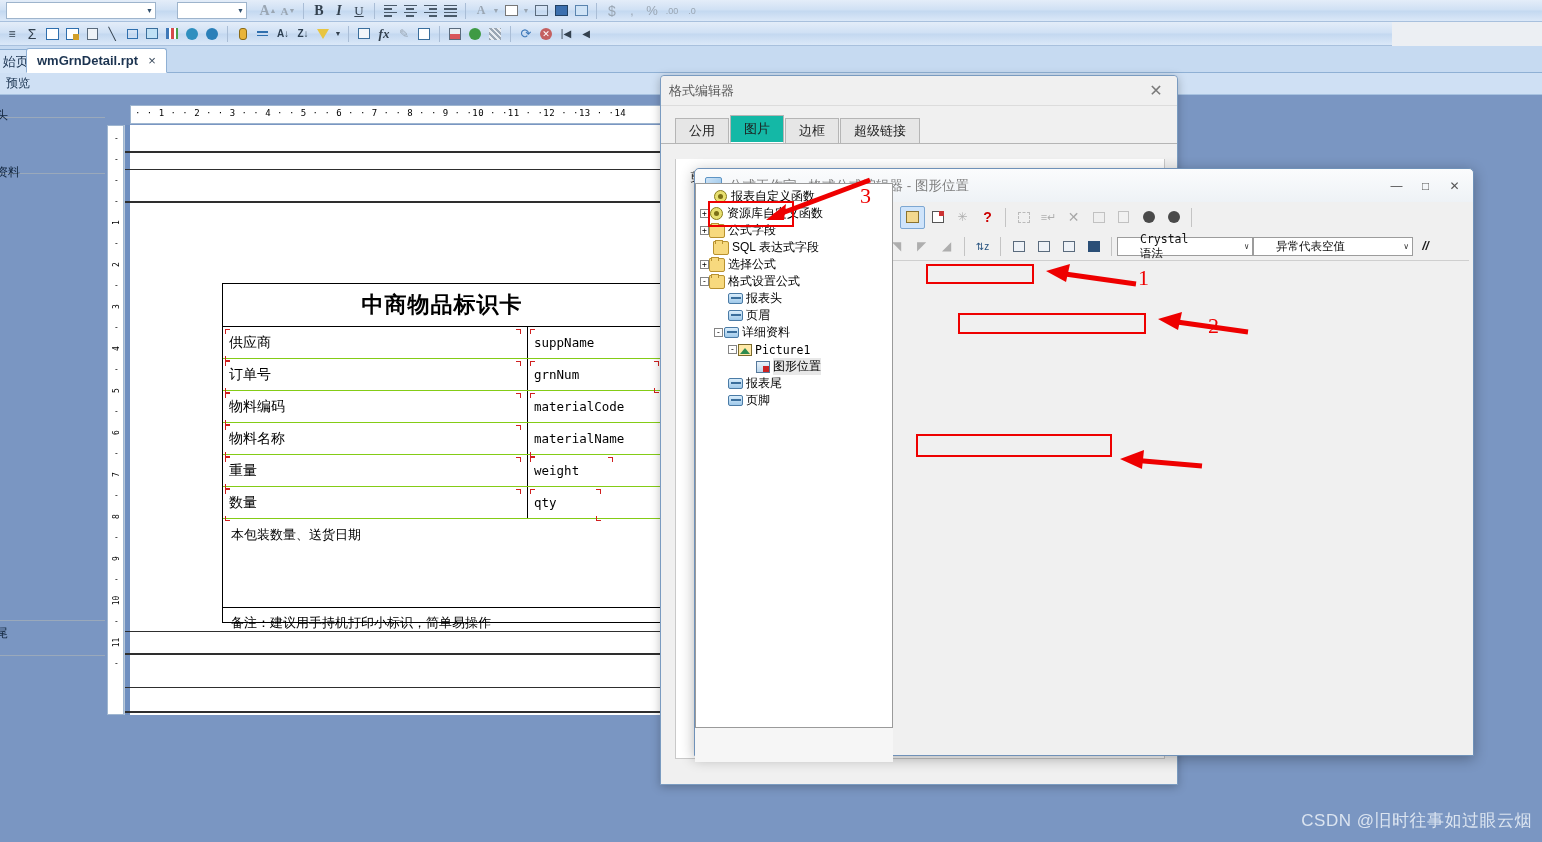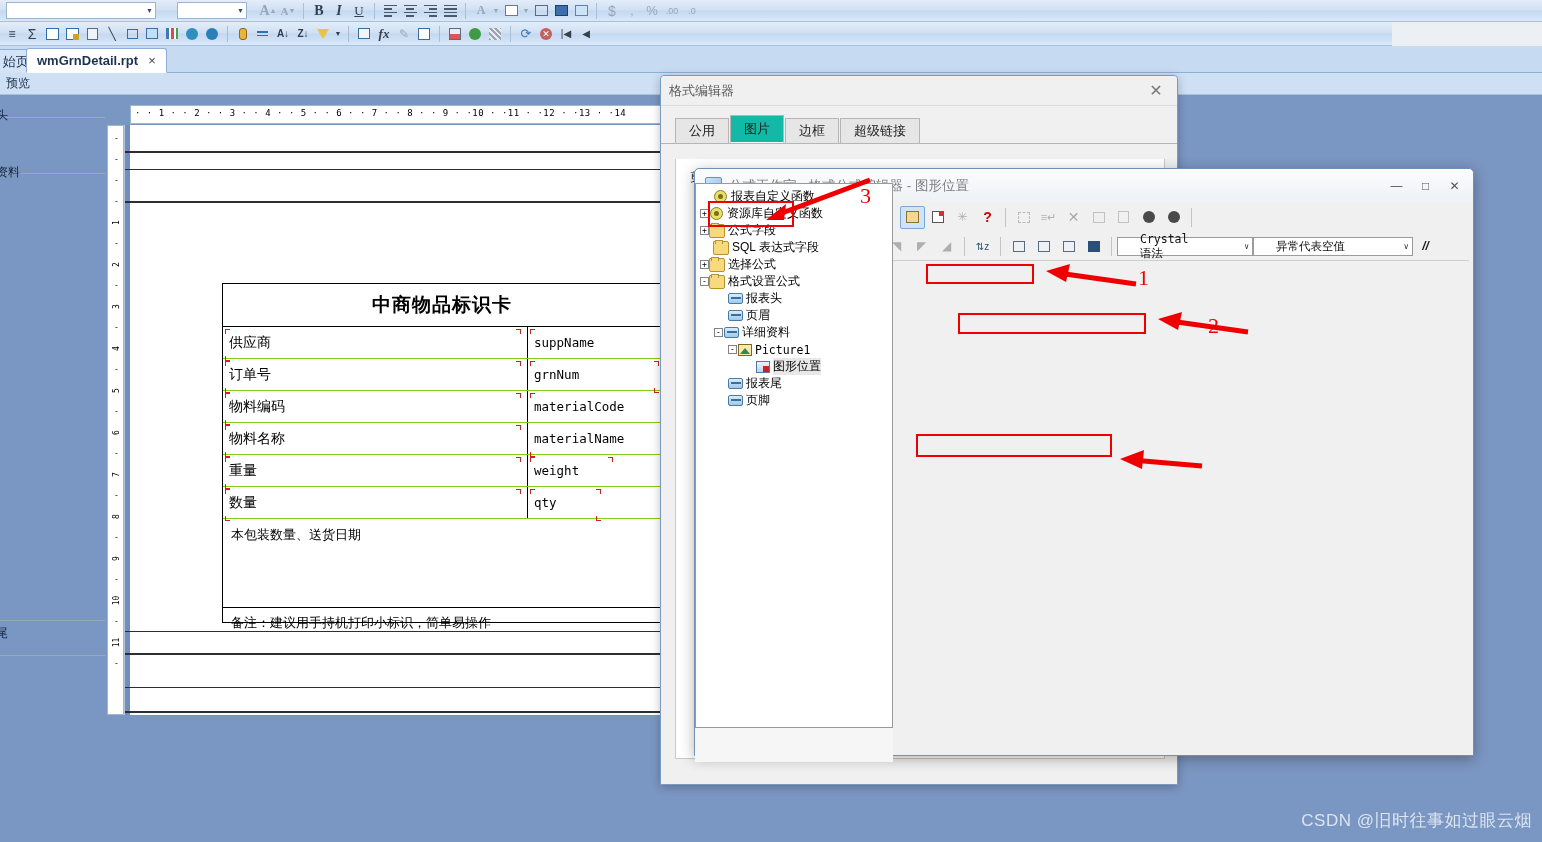--- a/index.html
+++ b/index.html
@@ -105,21 +105,21 @@
   .blue-gut { position:absolute; left:0; top:0; width:5px; height:590px; background:#6f8fc0; }
 
   
   #report-card {
     position:absolute; left:97px; top:158px; width:440px; height:340px;
     border:1px solid #000; background:#fff;
   }
   #report-title {
     height:43px; border-bottom:1px solid #000;
     display:flex; align-items:center; justify-content:center;
-    font-size:19px; font-weight:bold; font-family:"DejaVu Sans", sans-serif;
+    font-size:22px; font-weight:bold; font-family:"DejaVu Sans", sans-serif;
     letter-spacing:1px; color:#000;
   }
   .rrow { display:flex; height:32px; border-bottom:1px solid #84cc16;justify-content:center; }
   .rlab {
     width:305px; border-right:1px solid #000;
     display:flex; align-items:center; padding-left:6px;
     font-size:14px; color:#000; position:relative;
   }
   .rval {
     flex:1; display:flex; align-items:center; padding-left:6px;

